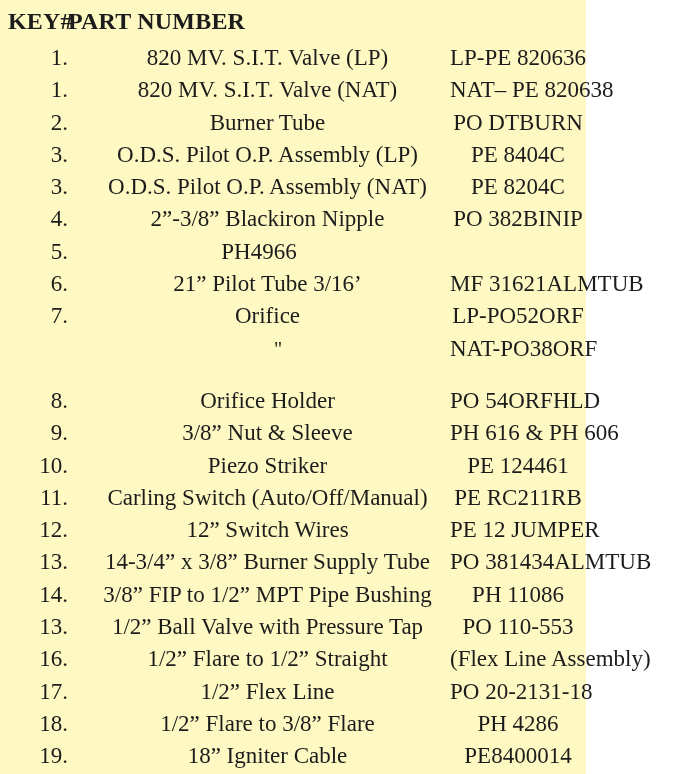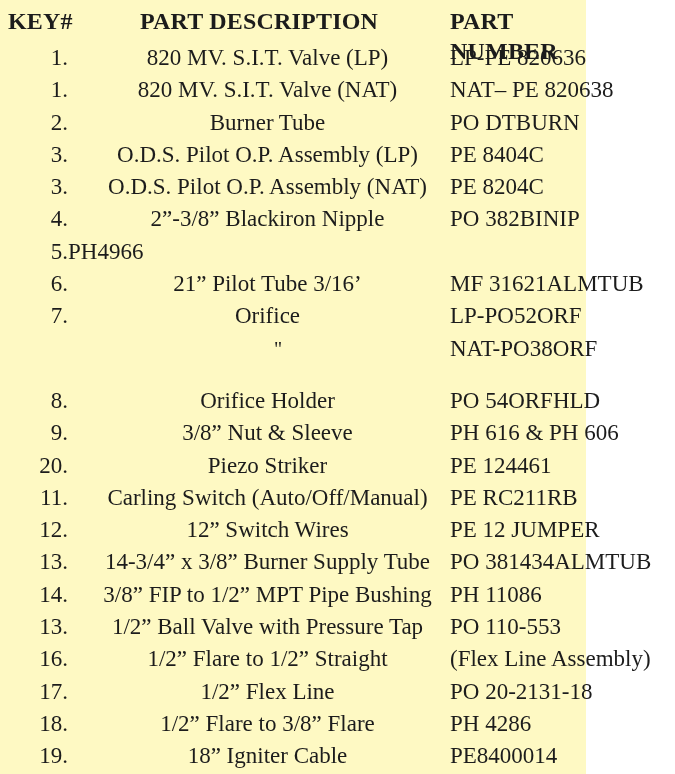--- a/index.html
+++ b/index.html
@@ -51,36 +51,36 @@
   }
   .row .col-key {
     text-align: right;
   }
   .row .col-desc {
     padding-left: 17px;
     text-align: center;
   }
   .row .col-num {
     padding-left: 0px;
+    text-align: center;
   }
   .row.gap-before {
     margin-top: 20px;
   }
   .row.ditto .col-desc {
     padding-left: 38px;
     font-size: 20px;
   }
 </style>
 </head>
 <body>
 
 <div class="page">
   <div class="header-row">
     <div class="col-key">KEY#</div>
-    <div class="col-desc">PART DESCRIPTION</div>
     <div class="col-num">PART NUMBER</div>
   </div>
   <div id="rows">
   <div class="row">
     <div class="col-key">1.</div>
     <div class="col-desc">820 MV. S.I.T. Valve (LP)</div>
     <div class="col-num">LP-PE 820636</div>
   </div>
 
   <div class="row">
@@ -142,21 +142,21 @@
     <div class="col-num">PO 54ORFHLD</div>
   </div>
 
   <div class="row">
     <div class="col-key">9.</div>
     <div class="col-desc">3/8” Nut &amp; Sleeve</div>
     <div class="col-num">PH 616 &amp; PH 606</div>
   </div>
 
   <div class="row">
-    <div class="col-key">20.</div>
+    <div class="col-key">10.</div>
     <div class="col-desc">Piezo Striker</div>
     <div class="col-num">PE 124461</div>
   </div>
 
   <div class="row">
     <div class="col-key">11.</div>
     <div class="col-desc">Carling Switch (Auto/Off/Manual)</div>
     <div class="col-num">PE RC211RB</div>
   </div>
 

